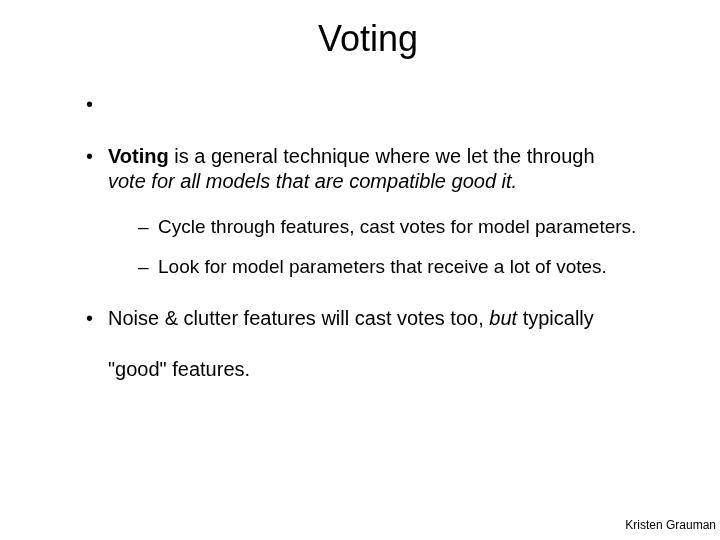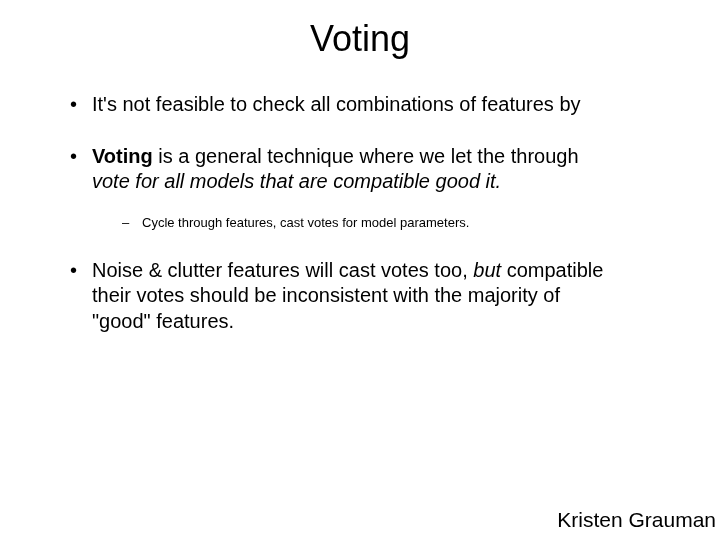--- a/index.html
+++ b/index.html
@@ -8,21 +8,21 @@
     height: 540px;
     background: #ffffff;
     font-family: Arial, Helvetica, sans-serif;
     color: #000000;
     position: relative;
     overflow: hidden;
   }
   .slide {
     width: 100%;
     height: 100%;
-    padding: 18px 30px 0 30px;
+    padding: 18px 30px 0 46px;
     position: relative;
   }
   .title {
     text-align: center;
     font-size: 36px;
     font-weight: 400;
     margin-bottom: 32px;
   }
   ul.top {
     list-style: none;
@@ -42,58 +42,59 @@
     top: 0;
     font-size: 20px;
   }
   ul.sub {
     list-style: none;
     padding-left: 30px;
     margin-top: 20px;
   }
   ul.sub > li {
     position: relative;
-    font-size: 13px;
+    font-size: 19px;
     line-height: 1.3;
     margin-bottom: 16px;
     padding-left: 20px;
   }
   ul.sub > li::before {
     content: "–";
     position: absolute;
     left: 0;
     top: 0;
   }
   .b { font-weight: bold; }
   .i { font-style: italic; }
   .credit {
     position: absolute;
     right: 4px;
     bottom: 8px;
-    font-size: 21px;
+    font-size: 12px;
   }
 </style>
 </head>
 <body>
 
 <div class="slide">
   <h1 class="title">Voting</h1>
 
   <ul class="top">
     <li>
-      <span>It's not feasible to check all combinations of features by</span><br>
+      <br>
     </li>
     <li>
       <span class="b">Voting</span><span> is a general technique where we let the through</span><br>
       <span class="i">vote for all models that are compatible good it.</span>
       <ul class="sub">
         <li><span>Cycle through features, cast votes for model parameters.</span></li>
+        <li><span>Look for model parameters that receive a lot of votes.</span></li>
       </ul>
     </li>
     <li>
-      <span>Noise &amp; clutter features will cast votes too, </span><span class="i">but</span><span> compatible</span><br>
-      <span>their votes should be inconsistent with the majority of</span><br>
+      <span>Noise &amp; clutter features will cast votes too, </span><span class="i">but</span><span> typically</span><br>
+      <br>
       <span>"good" features.</span>
     </li>
   </ul>
 
   <div class="credit">Kristen Grauman</div>
 </div>
 
 </body></html>

